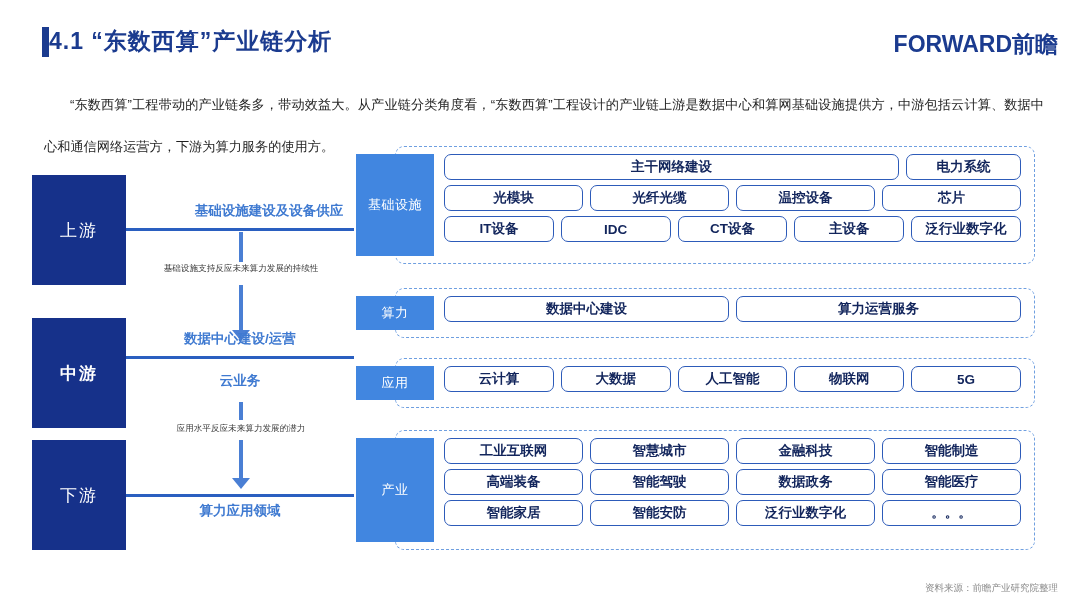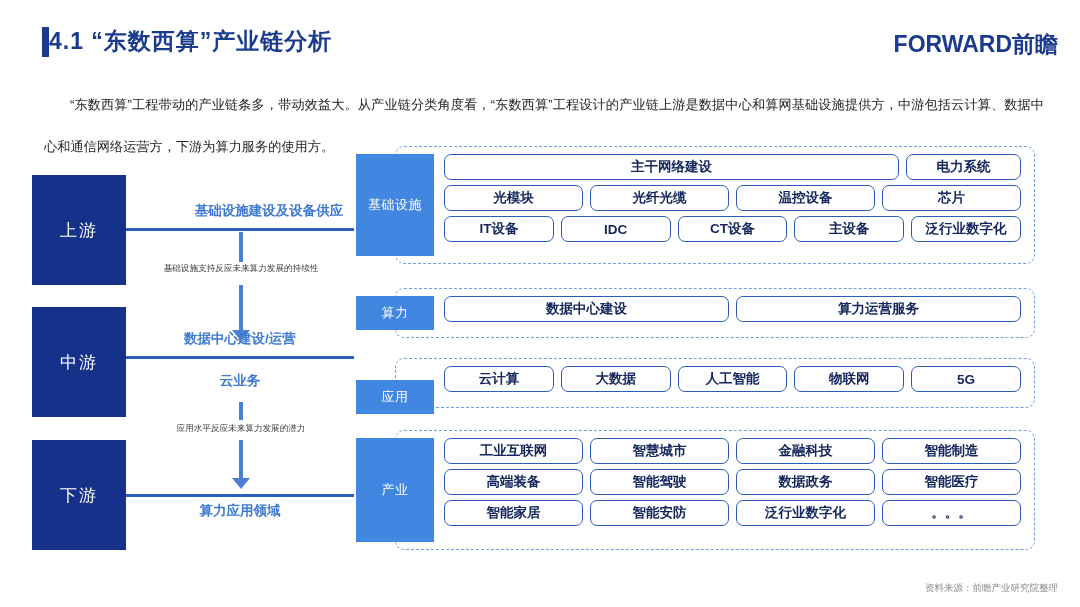--- a/index.html
+++ b/index.html
@@ -77,21 +77,21 @@
     width: 94px;
     background: #16318a;
     color: #ffffff;
     display: flex;
     align-items: center;
     justify-content: center;
     font-size: 17px;
     letter-spacing: 2px;
   }
   .stage-up   { top: 35px;  height: 110px; }
-  .stage-mid  { top: 167px; height: 110px; }
+  .stage-mid  { top: 178px; height: 110px; font-weight: bold; }
   .stage-down { top: 300px; height: 110px; }
 
   
   .h-line {
     position: absolute;
     height: 3px;
     background: #2a5fc0;
   }
   .hl-up   { left: 126px; top: 88px;  width: 228px; }
   .hl-mid  { left: 126px; top: 216px; width: 228px; }
@@ -208,21 +208,21 @@
     box-sizing: border-box;
   }
   .chip.wide-4 { flex: 4 1 0; }
 
   
   .row-infra { top: 6px;   width: 679px; height: 118px; }
   .row-infra .cat-label { height: 102px; }
   .row-compute { top: 148px; width: 679px; height: 50px; }
   .row-compute .cat-label { height: 34px; }
   .row-app { top: 218px; width: 679px; height: 50px; }
-  .row-app .cat-label { height: 34px; margin-top: 14px; }
+  .row-app .cat-label { height: 34px; }
   .row-industry { top: 290px; width: 679px; height: 120px; }
   .row-industry .cat-label { height: 104px; }
 
   
   .footer {
     position: absolute;
     right: 22px;
     bottom: 12px;
     font-size: 9.5px;
     color: #8a8a8a;

